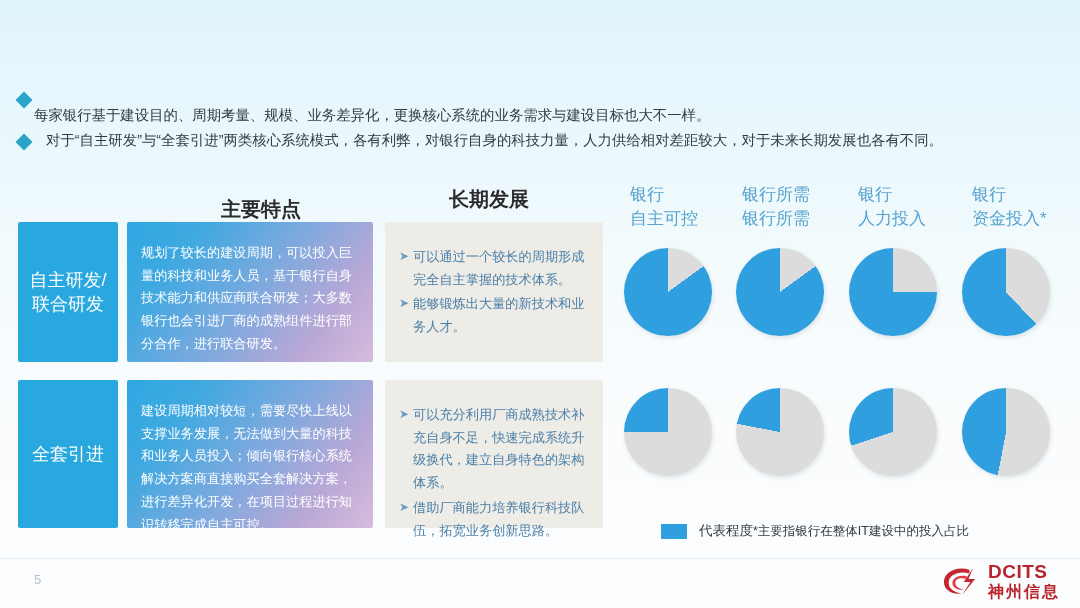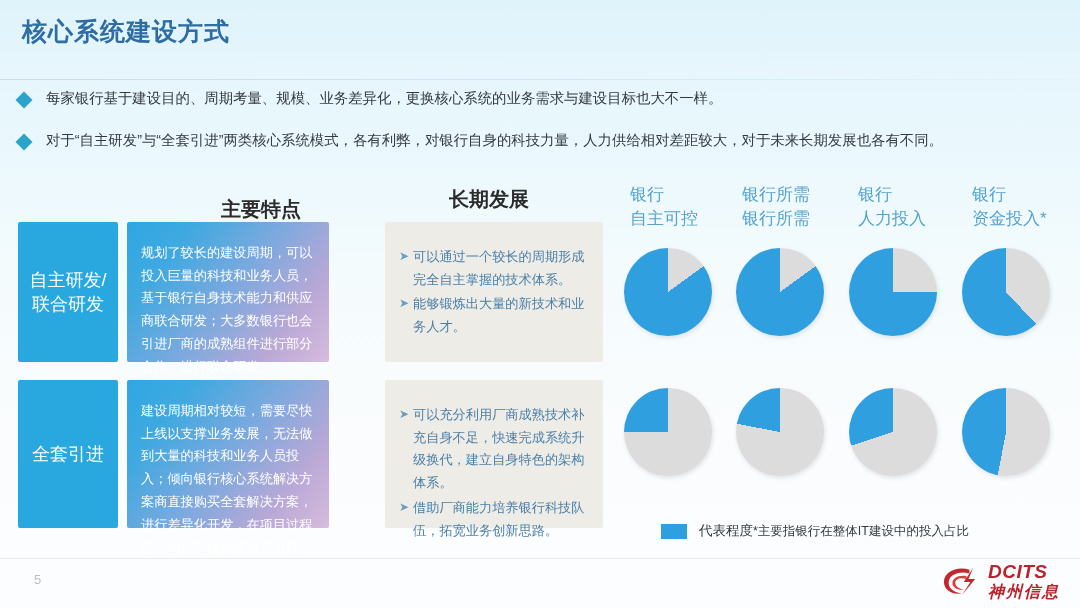--- a/index.html
+++ b/index.html
@@ -29,21 +29,21 @@
     position: absolute; left: 0; top: 79px; width: 1080px; height: 1px;
     background: linear-gradient(90deg, rgba(160,205,225,0.55) 0%, rgba(175,215,232,0.40) 55%, rgba(200,228,240,0.12) 100%);
   }
 
   
   .bullet-row {
     position: absolute; left: 18px;
     display: flex; align-items: flex-start;
     white-space: nowrap;
   }
-  #bullet-0 { top: 89px; }
+  #bullet-0 { top: 89px; flex-direction: column; }
   #bullet-1 { top: 131px; }
   .bullet-mark {
     width: 12px; height: 12px;
     background: #2aa5c9;
     transform: rotate(45deg);
     margin-top: 5px;
     flex: 0 0 auto;
   }
   .bullet-text {
     margin-left: 16px;
@@ -65,21 +65,21 @@
   
   .row-label {
     position: absolute; width: 100px;
     background: #29a8e0;
     border-radius: 2px;
     display: flex; align-items: center; justify-content: center;
     color: #ffffff; font-size: 18px; line-height: 1.35;
     text-align: center; padding: 0 4px;
   }
   .cell-feature {
-    position: absolute; width: 202px;
+    position: absolute; width: 246px;
     border-radius: 2px;
     padding: 20px 14px 0 14px;
     color: #ffffff; font-size: 13.2px; line-height: 1.72;
     background: linear-gradient(128deg, #2fa7e2 0%, #3fa9e0 22%, #7fa9de 52%, #b9a8d6 78%, #d7bcdd 100%);
   }
   .cell-longterm {
     position: absolute; width: 218px;
     border-radius: 2px;
     background: #eeece6;
     padding: 24px 12px 0 10px;
@@ -135,33 +135,29 @@
   #footer-rule {
     position: absolute; left: 0; top: 558px; width: 1080px; height: 1px;
     background: rgba(205,215,222,0.45);
   }
   #page-number {
     position: absolute; left: 34px; top: 572px;
     font-size: 13px; color: #b9bfc4;
   }
   #logo { position: absolute; right: 20px; top: 562px; display: flex; align-items: center; }
   #logo-mark { width: 38px; height: 34px; flex: 0 0 auto; }
-  #logo-text { margin-left: 9px; display: flex; flex-direction: column; line-height: 1; font-style: italic; }
+  #logo-text { margin-left: 9px; display: flex; flex-direction: column; line-height: 1; }
   #logo-en { font-size: 19px; font-weight: bold; color: #b8232c; letter-spacing: 0.5px; }
   #logo-cn { font-size: 16px; font-weight: bold; color: #b8232c; letter-spacing: 2px; margin-top: 3px; }
 </style>
 </head>
 <body>
 
 <div id="slide">
 
-  <div id="header">
-    <div id="title">核心系统建设方式</div>
-    <div id="header-rule"></div>
-  </div>
 
   <div class="bullet-row" id="bullet-0">
     <span class="bullet-mark"></span>
     <span class="bullet-text">每家银行基于建设目的、周期考量、规模、业务差异化，更换核心系统的业务需求与建设目标也大不一样。</span>
   </div>
   <div class="bullet-row" id="bullet-1">
     <span class="bullet-mark"></span>
     <span class="bullet-text">对于“自主研发”与“全套引进”两类核心系统模式，各有利弊，对银行自身的科技力量，人力供给相对差距较大，对于未来长期发展也各有不同。</span>
   </div>
 

